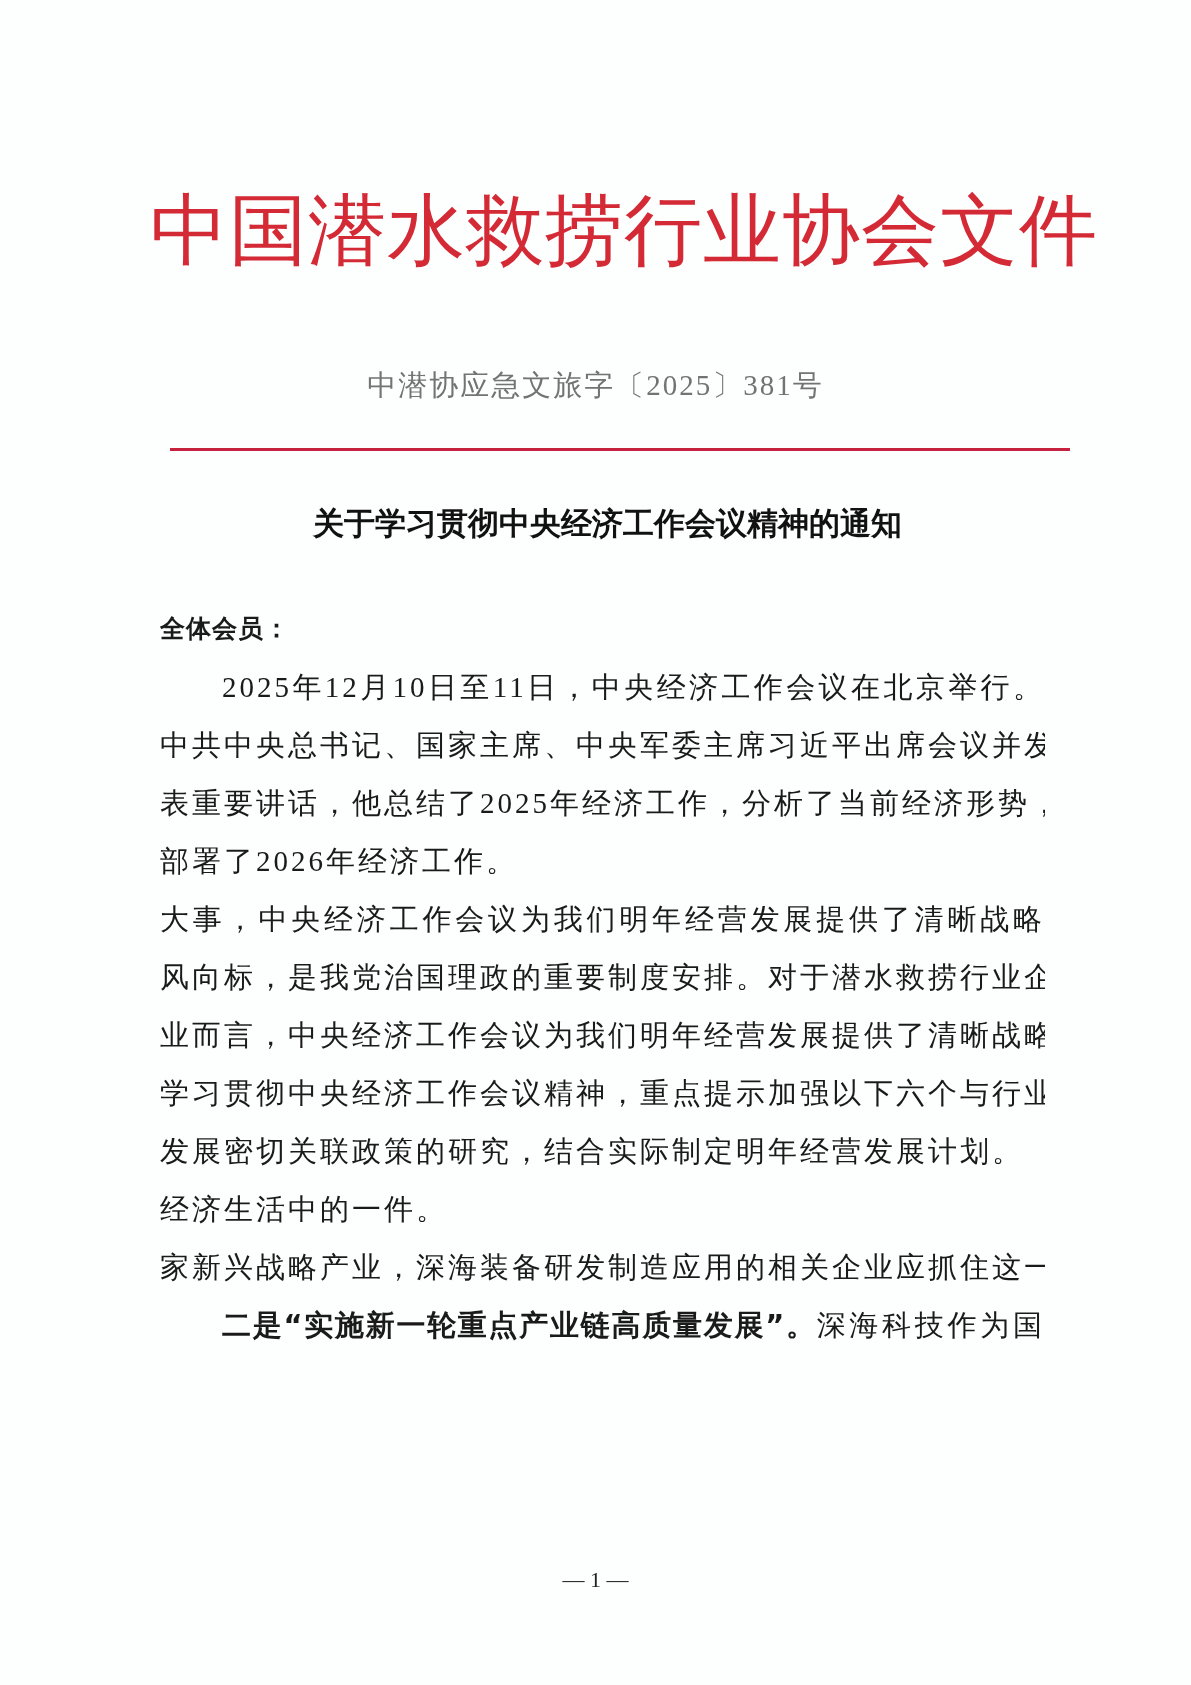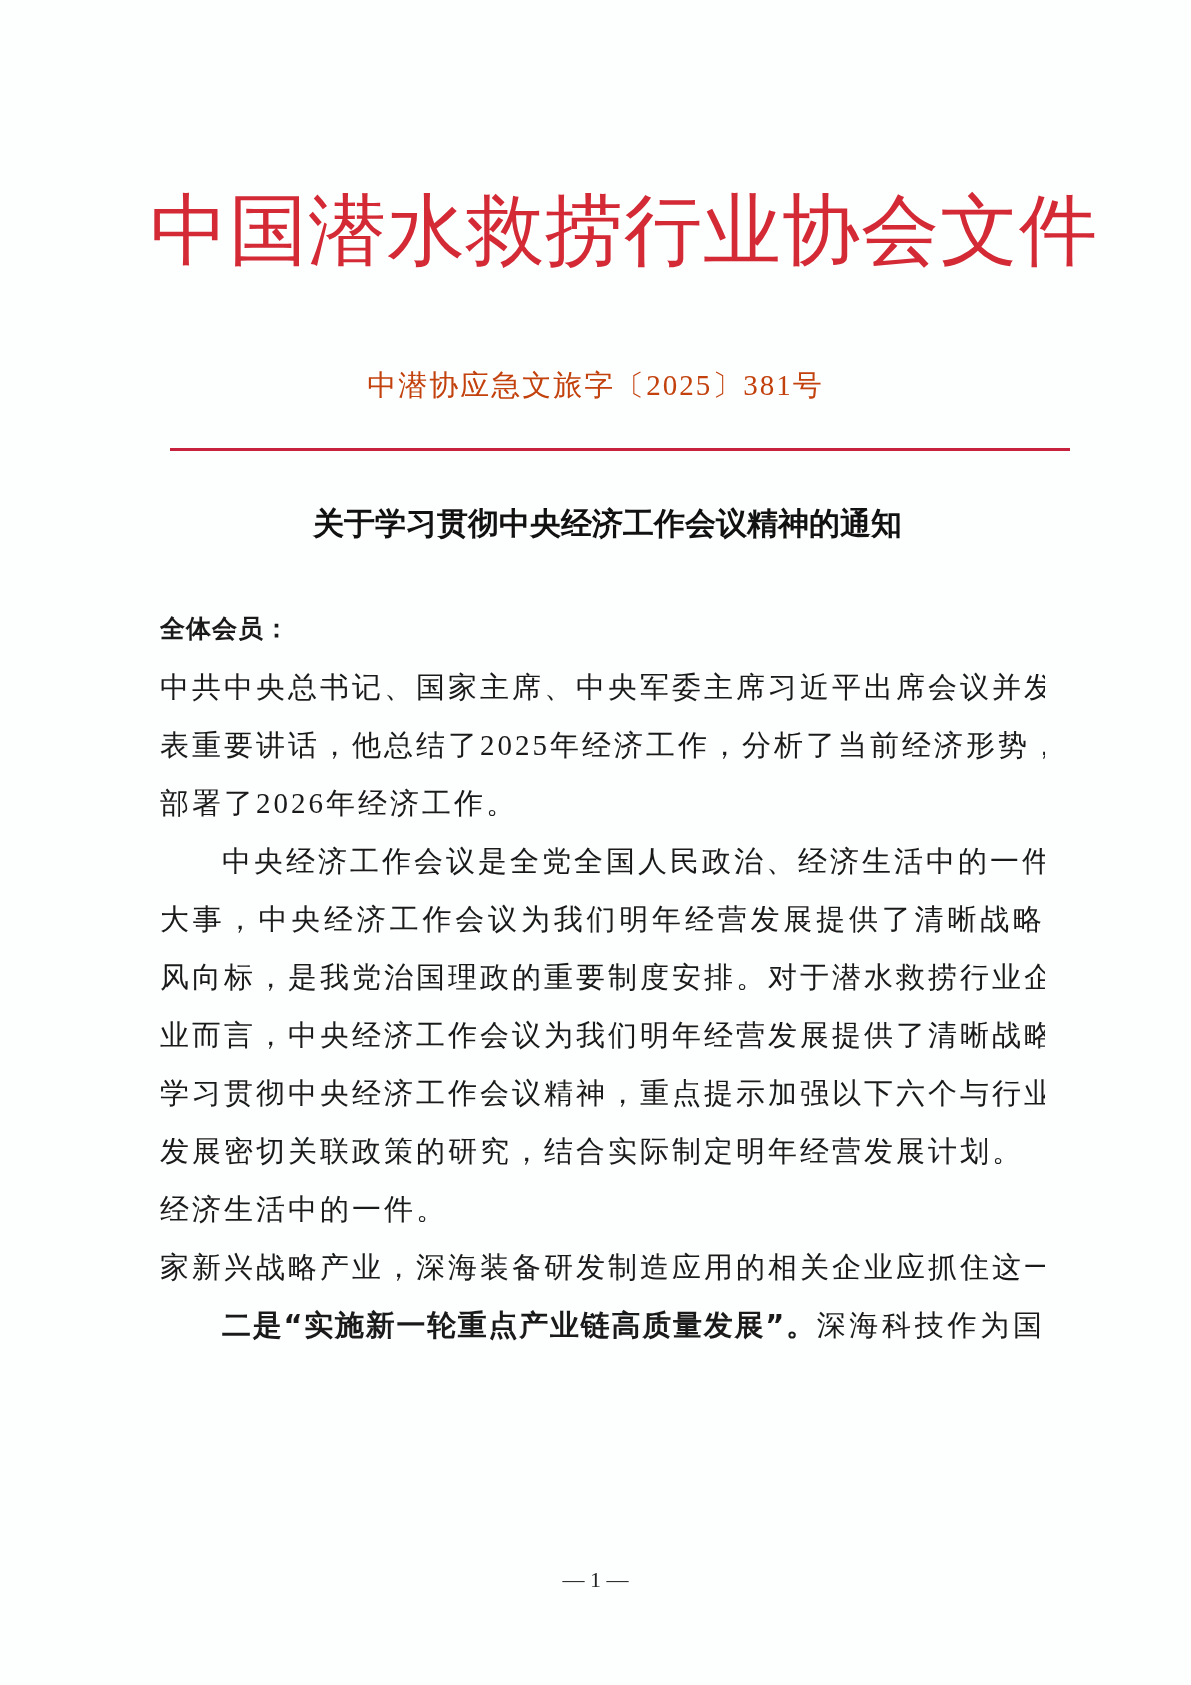--- a/index.html
+++ b/index.html
@@ -6,21 +6,21 @@
   body { width: 1191px; height: 1685px; position: relative; overflow: hidden; }
   .page { position: absolute; left: 0; top: 0; width: 1191px; height: 1685px; background: #fdfefe; }
   .masthead {
     position: absolute; left: 150px; top: 180px; width: 900px; height: 100px;
     text-align: center; color: #d42a36;
     font-family: "DejaVu Serif", "Liberation Serif", serif; font-weight: normal;
     font-size: 78px; line-height: 100px; letter-spacing: 1px; white-space: nowrap;
   }
   .docno {
     position: absolute; left: 0; width: 1191px; top: 360px; height: 50px;
-    text-align: center; color: #c2410c;
+    text-align: center; color: #737373;
     font-family: "Liberation Serif", "DejaVu Serif", serif; font-size: 29px; line-height: 50px;
     letter-spacing: 2px; white-space: nowrap;
   }
   .redrule {
     position: absolute; left: 170px; top: 448px; width: 900px; height: 3px; background: #c8233e;
   }
   .notice-title {
     position: absolute; left: 0; width: 1191px; top: 495px; height: 56px;
     text-align: center; color: #111;
     font-family: "DejaVu Sans", "Liberation Sans", sans-serif; font-weight: bold;
@@ -51,27 +51,27 @@
   <div class="docno">中潜协应急文旅字〔2025〕381号</div>
 
   <div class="redrule"></div>
 
   <div class="notice-title">关于学习贯彻中央经济工作会议精神的通知</div>
 
   <div class="body">
     <span class="line last salutation">全体会员：</span>
 
     <div>
+      <span class="line indent">2025年12月10日至11日，中央经济工作会议在北京举行。</span>
       <span class="line">中共中央总书记、国家主席、中央军委主席习近平出席会议并发</span>
       <span class="line">表重要讲话，他总结了2025年经济工作，分析了当前经济形势，</span>
       <span class="line last">部署了2026年经济工作。</span>
     </div>
 
     <div>
-      <span class="line indent">中央经济工作会议是全党全国人民政治、经济生活中的一件</span>
       <span class="line">大事，中央经济工作会议为我们明年经营发展提供了清晰战略</span>
       <span class="line">风向标，是我党治国理政的重要制度安排。对于潜水救捞行业企</span>
       <span class="line">业而言，中央经济工作会议为我们明年经营发展提供了清晰战略</span>
       <span class="line">学习贯彻中央经济工作会议精神，重点提示加强以下六个与行业</span>
       <span class="line last">发展密切关联政策的研究，结合实际制定明年经营发展计划。</span>
     </div>
 
     <div>
       <span class="line last">经济生活中的一件。</span>
     </div>

